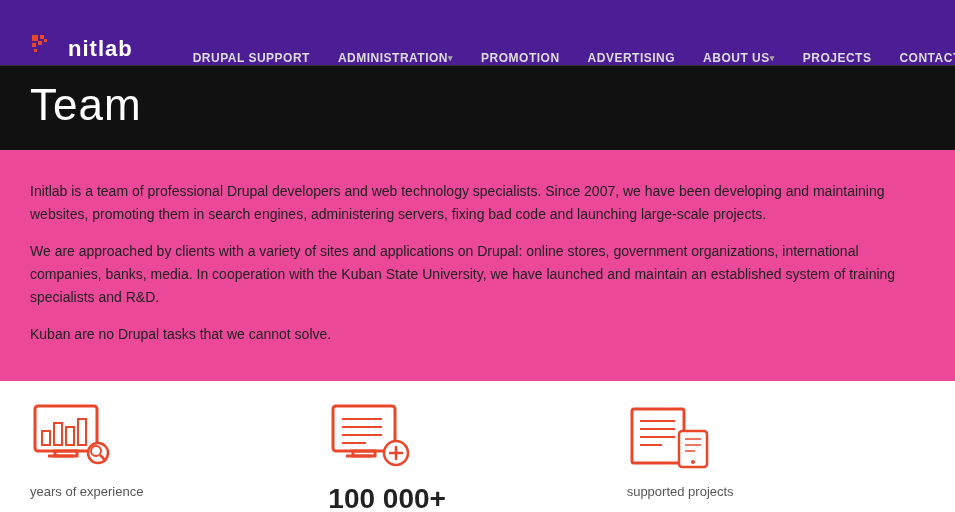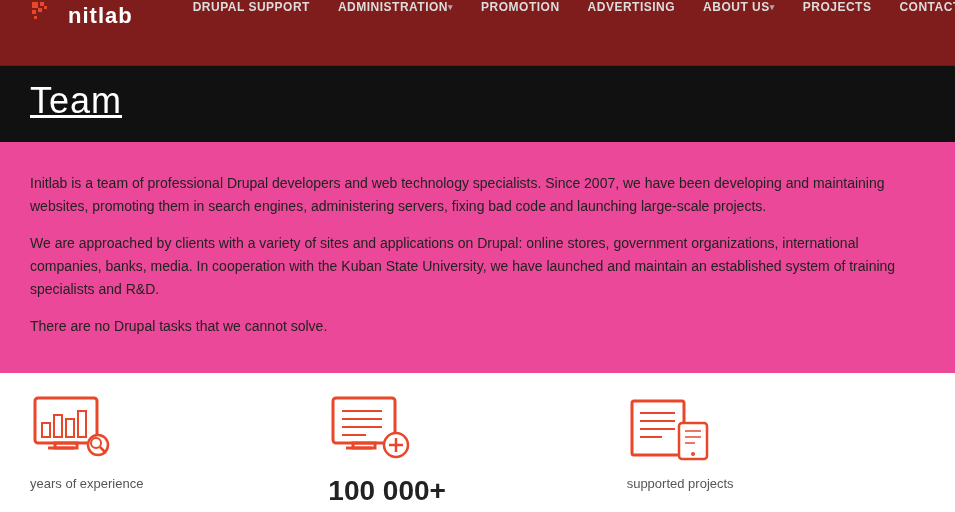--- a/index.html
+++ b/index.html
@@ -1,23 +1,23 @@
 <!DOCTYPE html>
 <html><head>
   <meta charset="utf-8">
   <style>
     * { margin: 0; padding: 0; box-sizing: border-box; }
     body { font-family: Arial, sans-serif; background: #fff; color: #222; font-size: 14px; }
 
     
     header {
-      background: #7f1d1d;
+      background: #4c1d95;
       color: #fff;
       display: flex;
-      align-items: flex-start;
+      align-items: flex-end;
       padding: 0 30px;
       height: 65px;
     }
     .logo {
       display: flex;
       align-items: center;
       margin-right: 60px;
       text-decoration: none;
     }
     .logo-icon {
@@ -58,24 +58,23 @@
     }
 
     
     .page-banner {
       background: #111;
       color: #fff;
       padding: 14px 30px 20px 30px;
       border-top: 1px solid #333;
     }
     .page-banner h1 {
-      font-size: 36px;
+      font-size: 44px;
       font-weight: 300;
       letter-spacing: 1px;
-      text-decoration: underline;
     }
 
     
     .content {
       background: #ec4899;
       padding: 30px 30px 20px 30px;
     }
     .content p {
       line-height: 1.65;
       margin-bottom: 14px;
@@ -158,21 +157,21 @@
 
 <div class="page-banner">
   <h1>Team</h1>
 </div>
 
 <div class="content">
   <p>Initlab is a team of professional Drupal developers and web technology specialists. Since 2007, we have been developing and maintaining websites, promoting them in search engines, administering servers, fixing bad code and launching large-scale projects.</p>
   <p>
     We are approached by clients with a variety of sites and applications on Drupal: online stores, government organizations, international companies, banks, media. <strong>In cooperation with the Kuban State University, we have launched and maintain an established system of training specialists and R&amp;D.</strong>
   </p>
-  <p>There are no Drupal tasks that we cannot solve.</p>
+  <p>Kuban are no Drupal tasks that we cannot solve.</p>
 </div>
 
 <div class="stats-row">
 
   <div class="stat-item">
     <div class="stat-icon-area">
       <svg viewBox="0 0 90 70" width="90" height="70">
 
         <rect x="5" y="5" width="62" height="45" rx="3" ry="3" fill="none" stroke="#e8472a" stroke-width="3"></rect>
         <rect x="25" y="50" width="22" height="5" fill="none" stroke="#e8472a" stroke-width="3"></rect>

